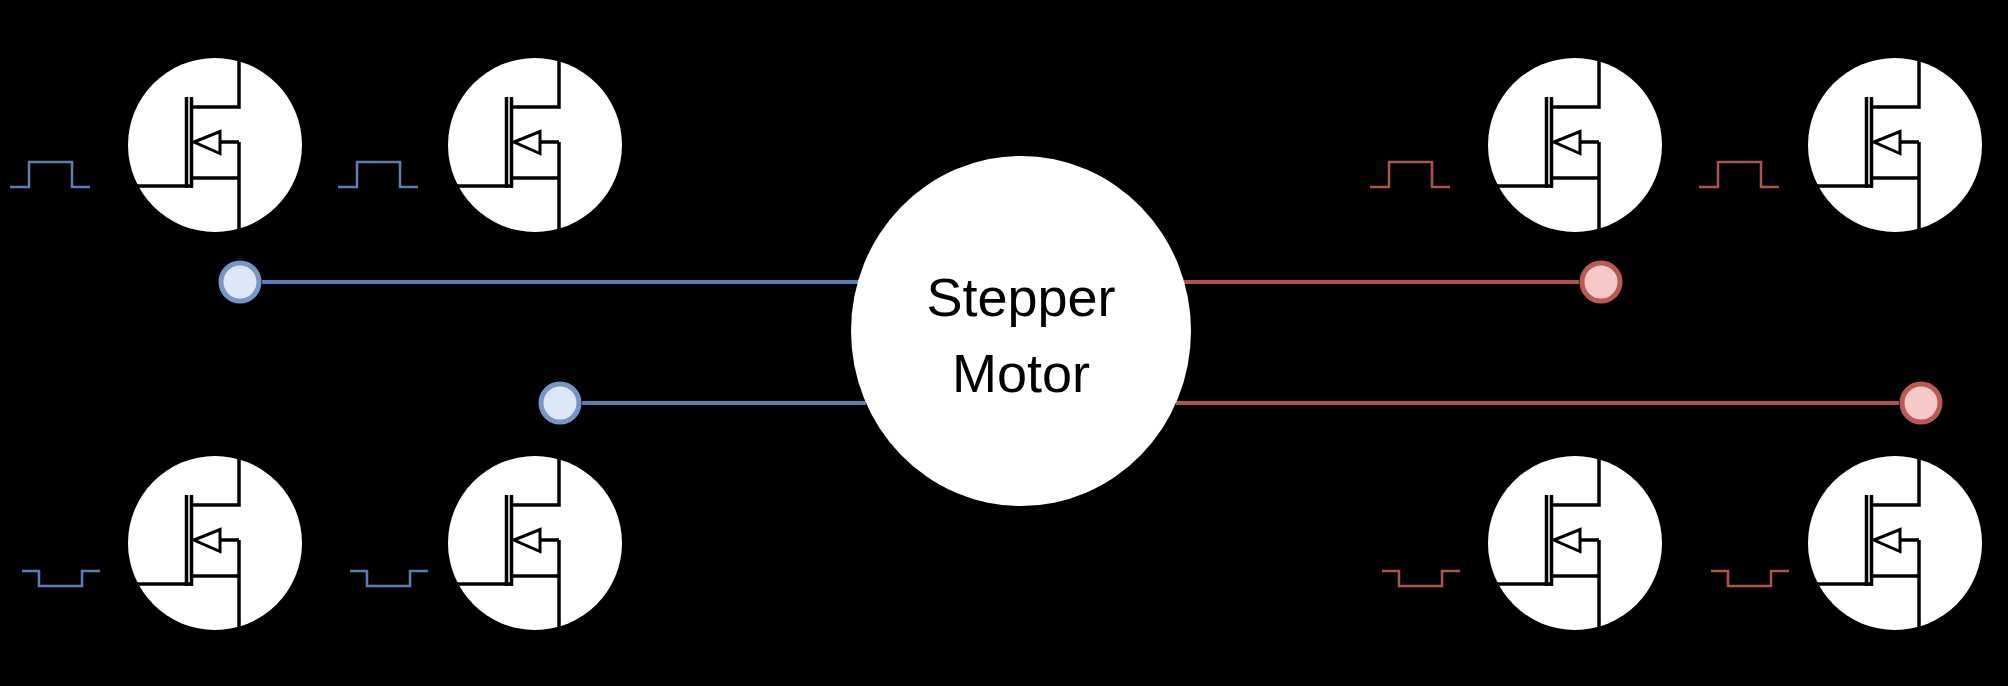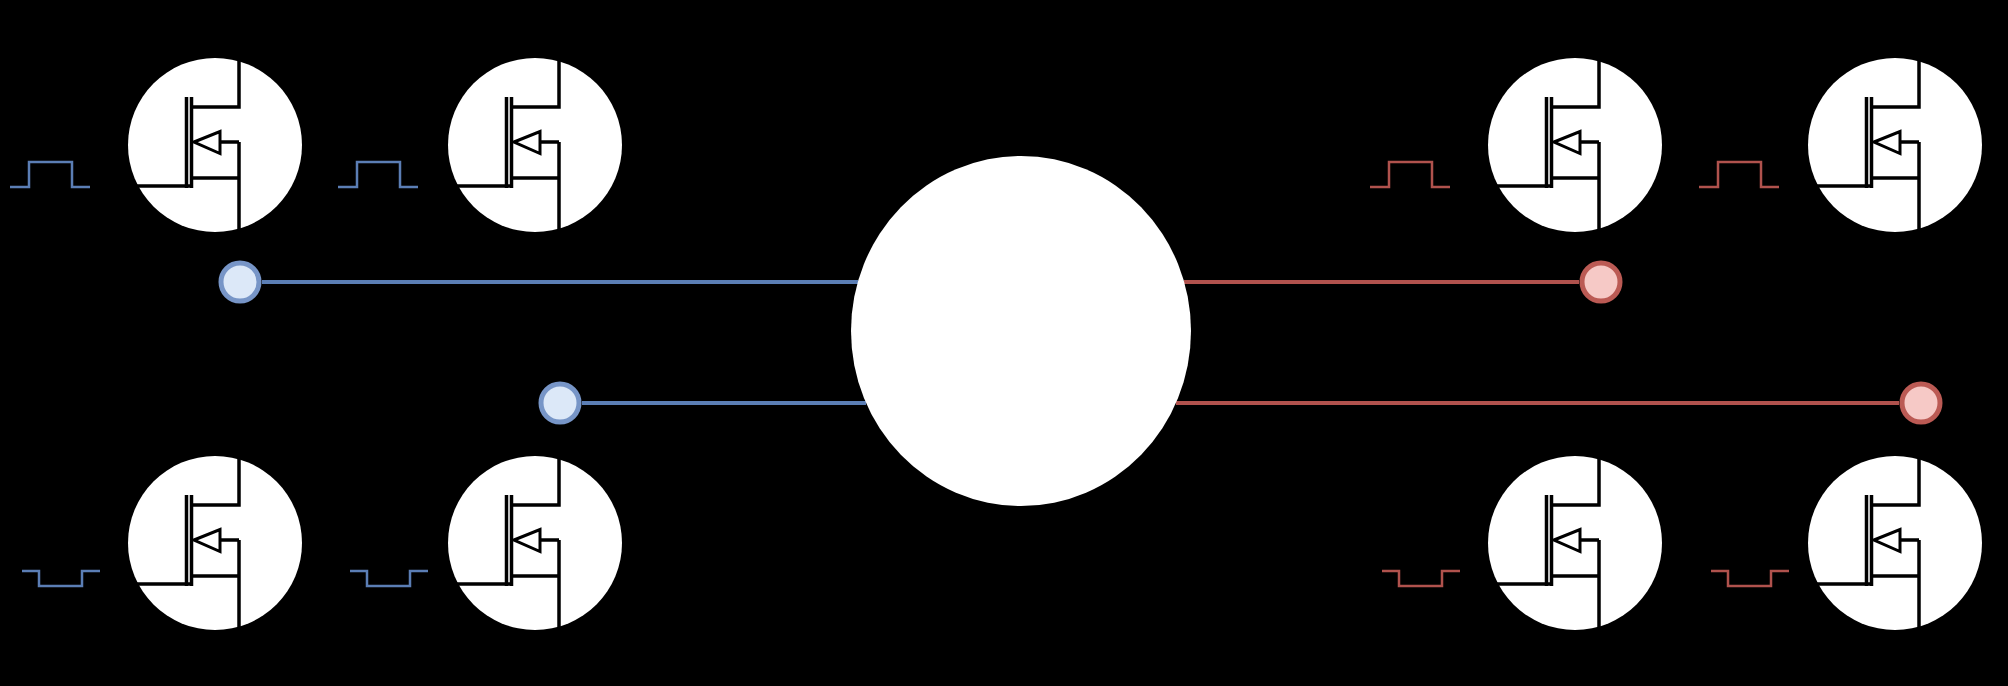--- a/index.html
+++ b/index.html
@@ -103,15 +103,17 @@
     <use href="#pulse-high" x="1370" y="162" class="pulse-red"></use>
     <use href="#pulse-high" x="1699" y="162" class="pulse-red"></use>
 
     <use href="#pulse-low" x="22" y="571" class="pulse-blue"></use>
     <use href="#pulse-low" x="350" y="571" class="pulse-blue"></use>
     <use href="#pulse-low" x="1382" y="571" class="pulse-red"></use>
     <use href="#pulse-low" x="1711" y="571" class="pulse-red"></use>
   </svg>
 
   <div class="motor-label">
+    <span>Stepper</span>
+    <span>Motor</span>
   </div>
 
 </div>
 
 </body></html>

